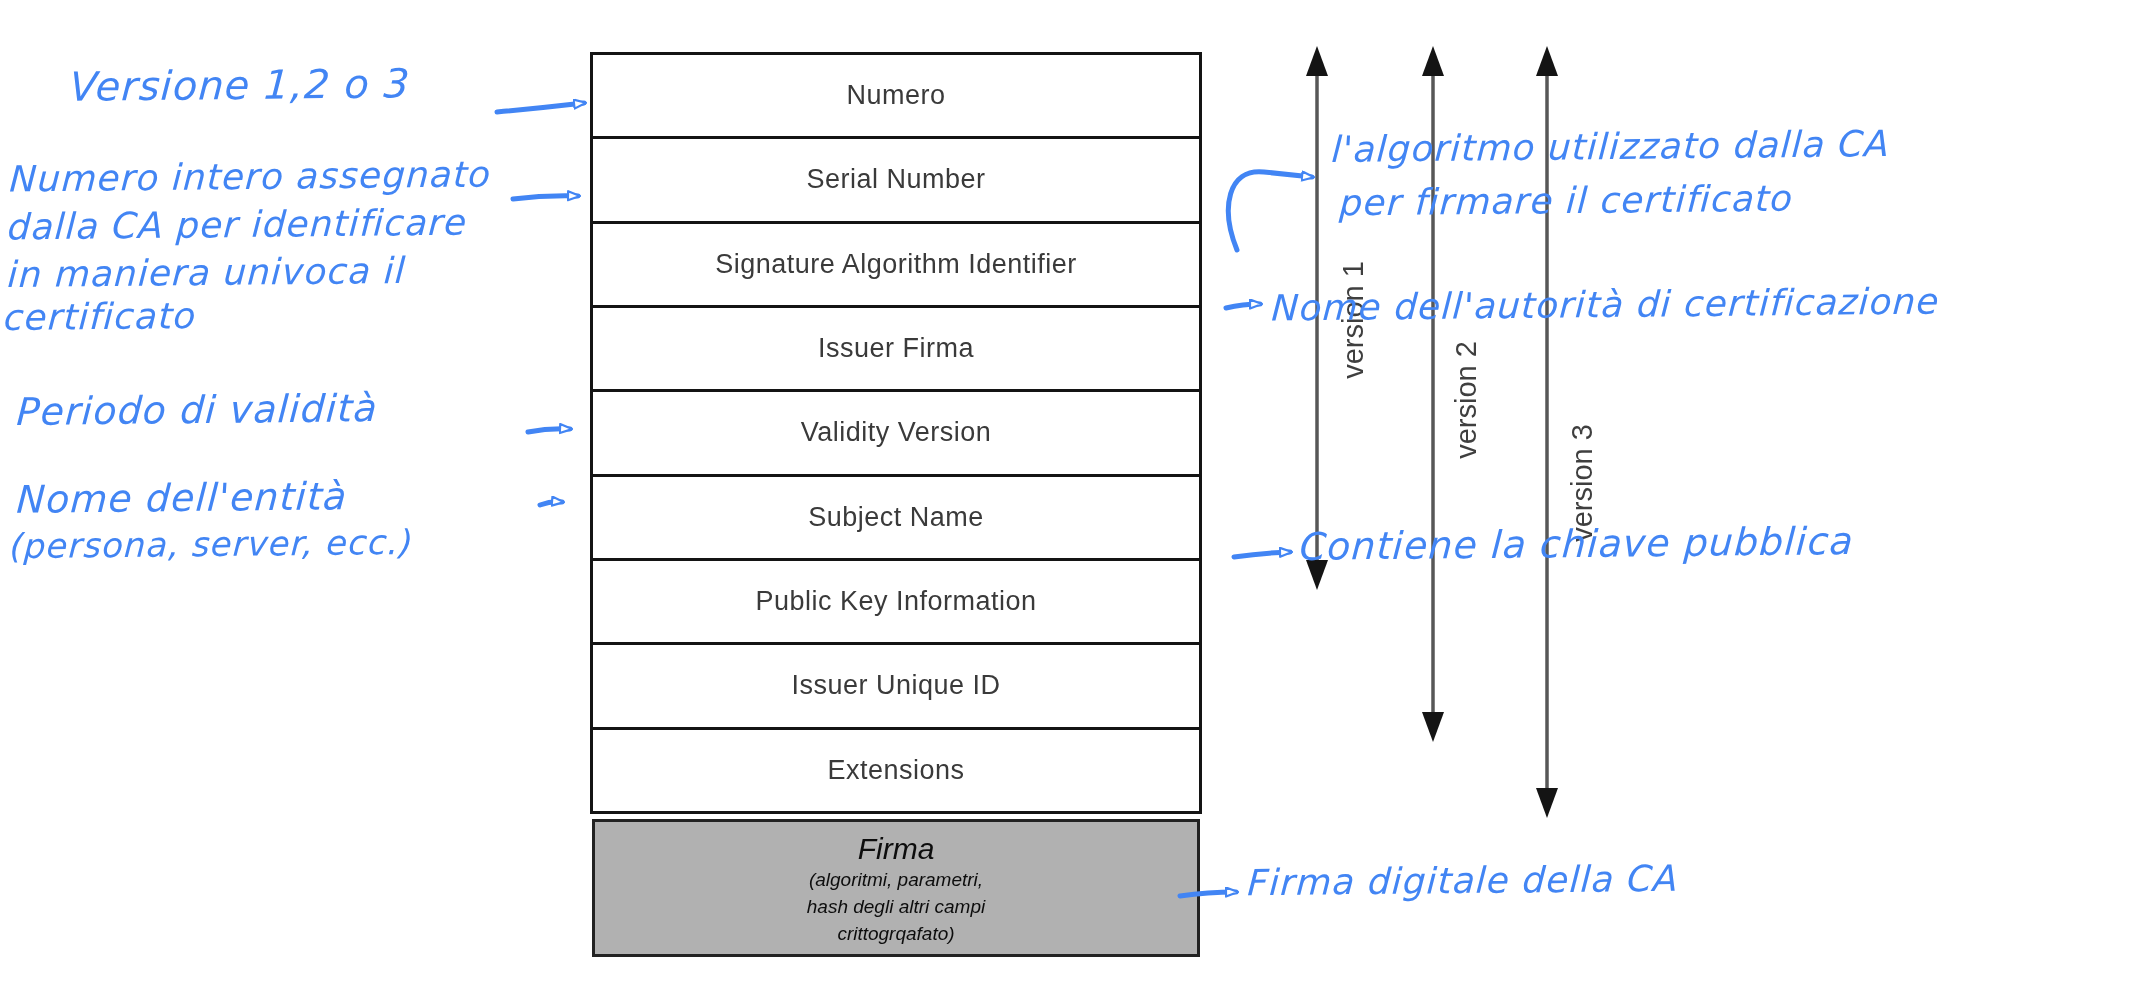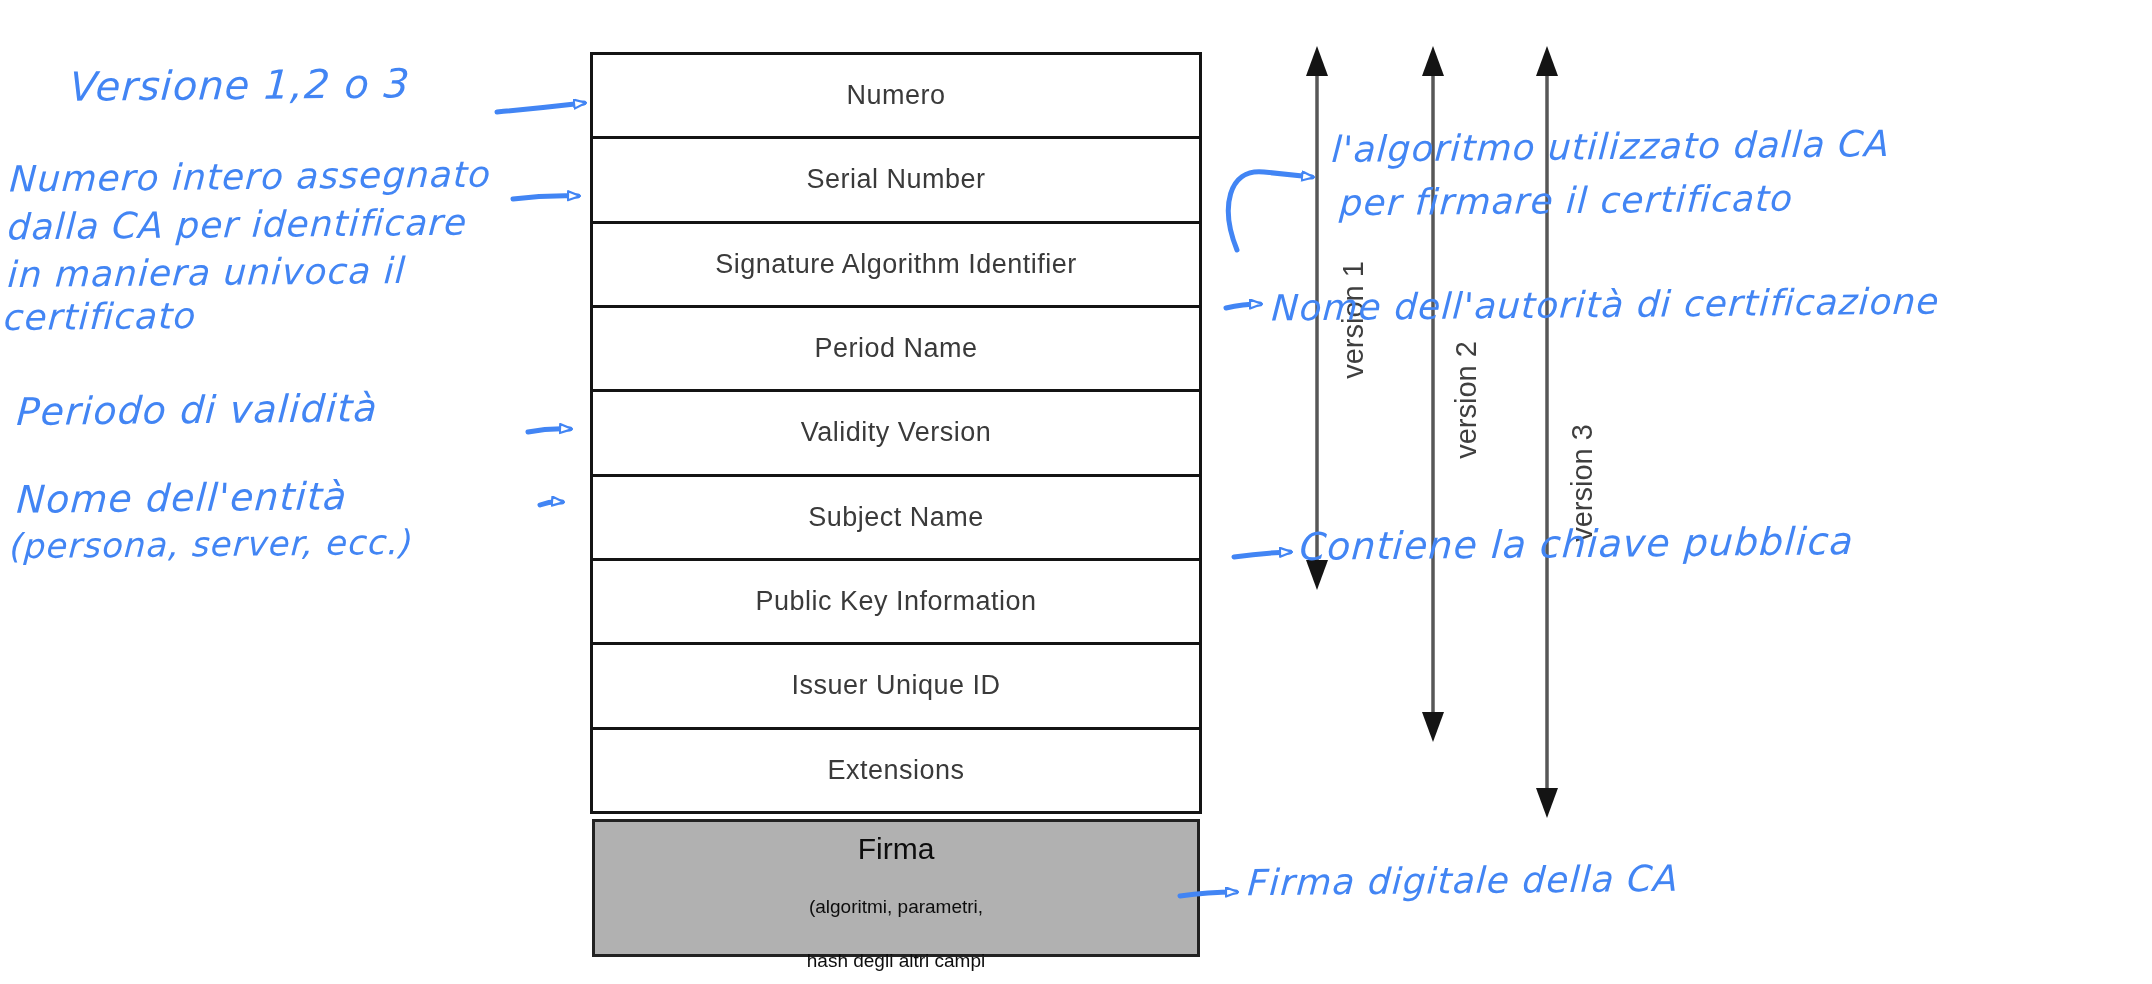--- a/index.html
+++ b/index.html
@@ -20,23 +20,24 @@
   .cert-row + .cert-row{border-top:3px solid #141414;text-align:center;}
   .cert-row span{
     font-size:27px;color:#3a3a3a;letter-spacing:0.5px;
   }
   
   .sig-box{
     position:absolute;left:592px;top:819px;width:608px;height:138px;
     box-sizing:border-box;border:3px solid #222222;background:#b1b1b1;
     display:flex;flex-direction:column;align-items:center;justify-content:flex-start;
     padding-top:10px;
+    font-style:italic;
   }
   .sig-title{font-size:30px;color:#0d0d0d;line-height:34px;}
-  .sig-sub{font-size:19px;color:#0d0d0d;line-height:27px;margin-top:27px;}
+  .sig-sub{font-size:19px;color:#0d0d0d;line-height:27px;}
   
   .vlabel{
     position:absolute;width:170px;height:34px;
     display:flex;align-items:center;justify-content:center;
     transform:rotate(-90deg);
     font-size:29px;color:#3f3f3f;white-space:nowrap;
   }
   
   .hw{
     position:absolute;white-space:nowrap;
@@ -57,21 +58,21 @@
       <div class="cert-row">
         <span>Numero</span>
       </div>
       <div class="cert-row">
         <span>Serial Number</span>
       </div>
       <div class="cert-row">
         <span>Signature Algorithm Identifier</span>
       </div>
       <div class="cert-row">
-        <span>Period Name</span>
+        <span>Issuer Firma</span>
       </div>
       <div class="cert-row">
         <span>Validity Version</span>
       </div>
       <div class="cert-row">
         <span>Subject Name</span>
       </div>
       <div class="cert-row">
         <span>Public Key Information</span>
       </div>

